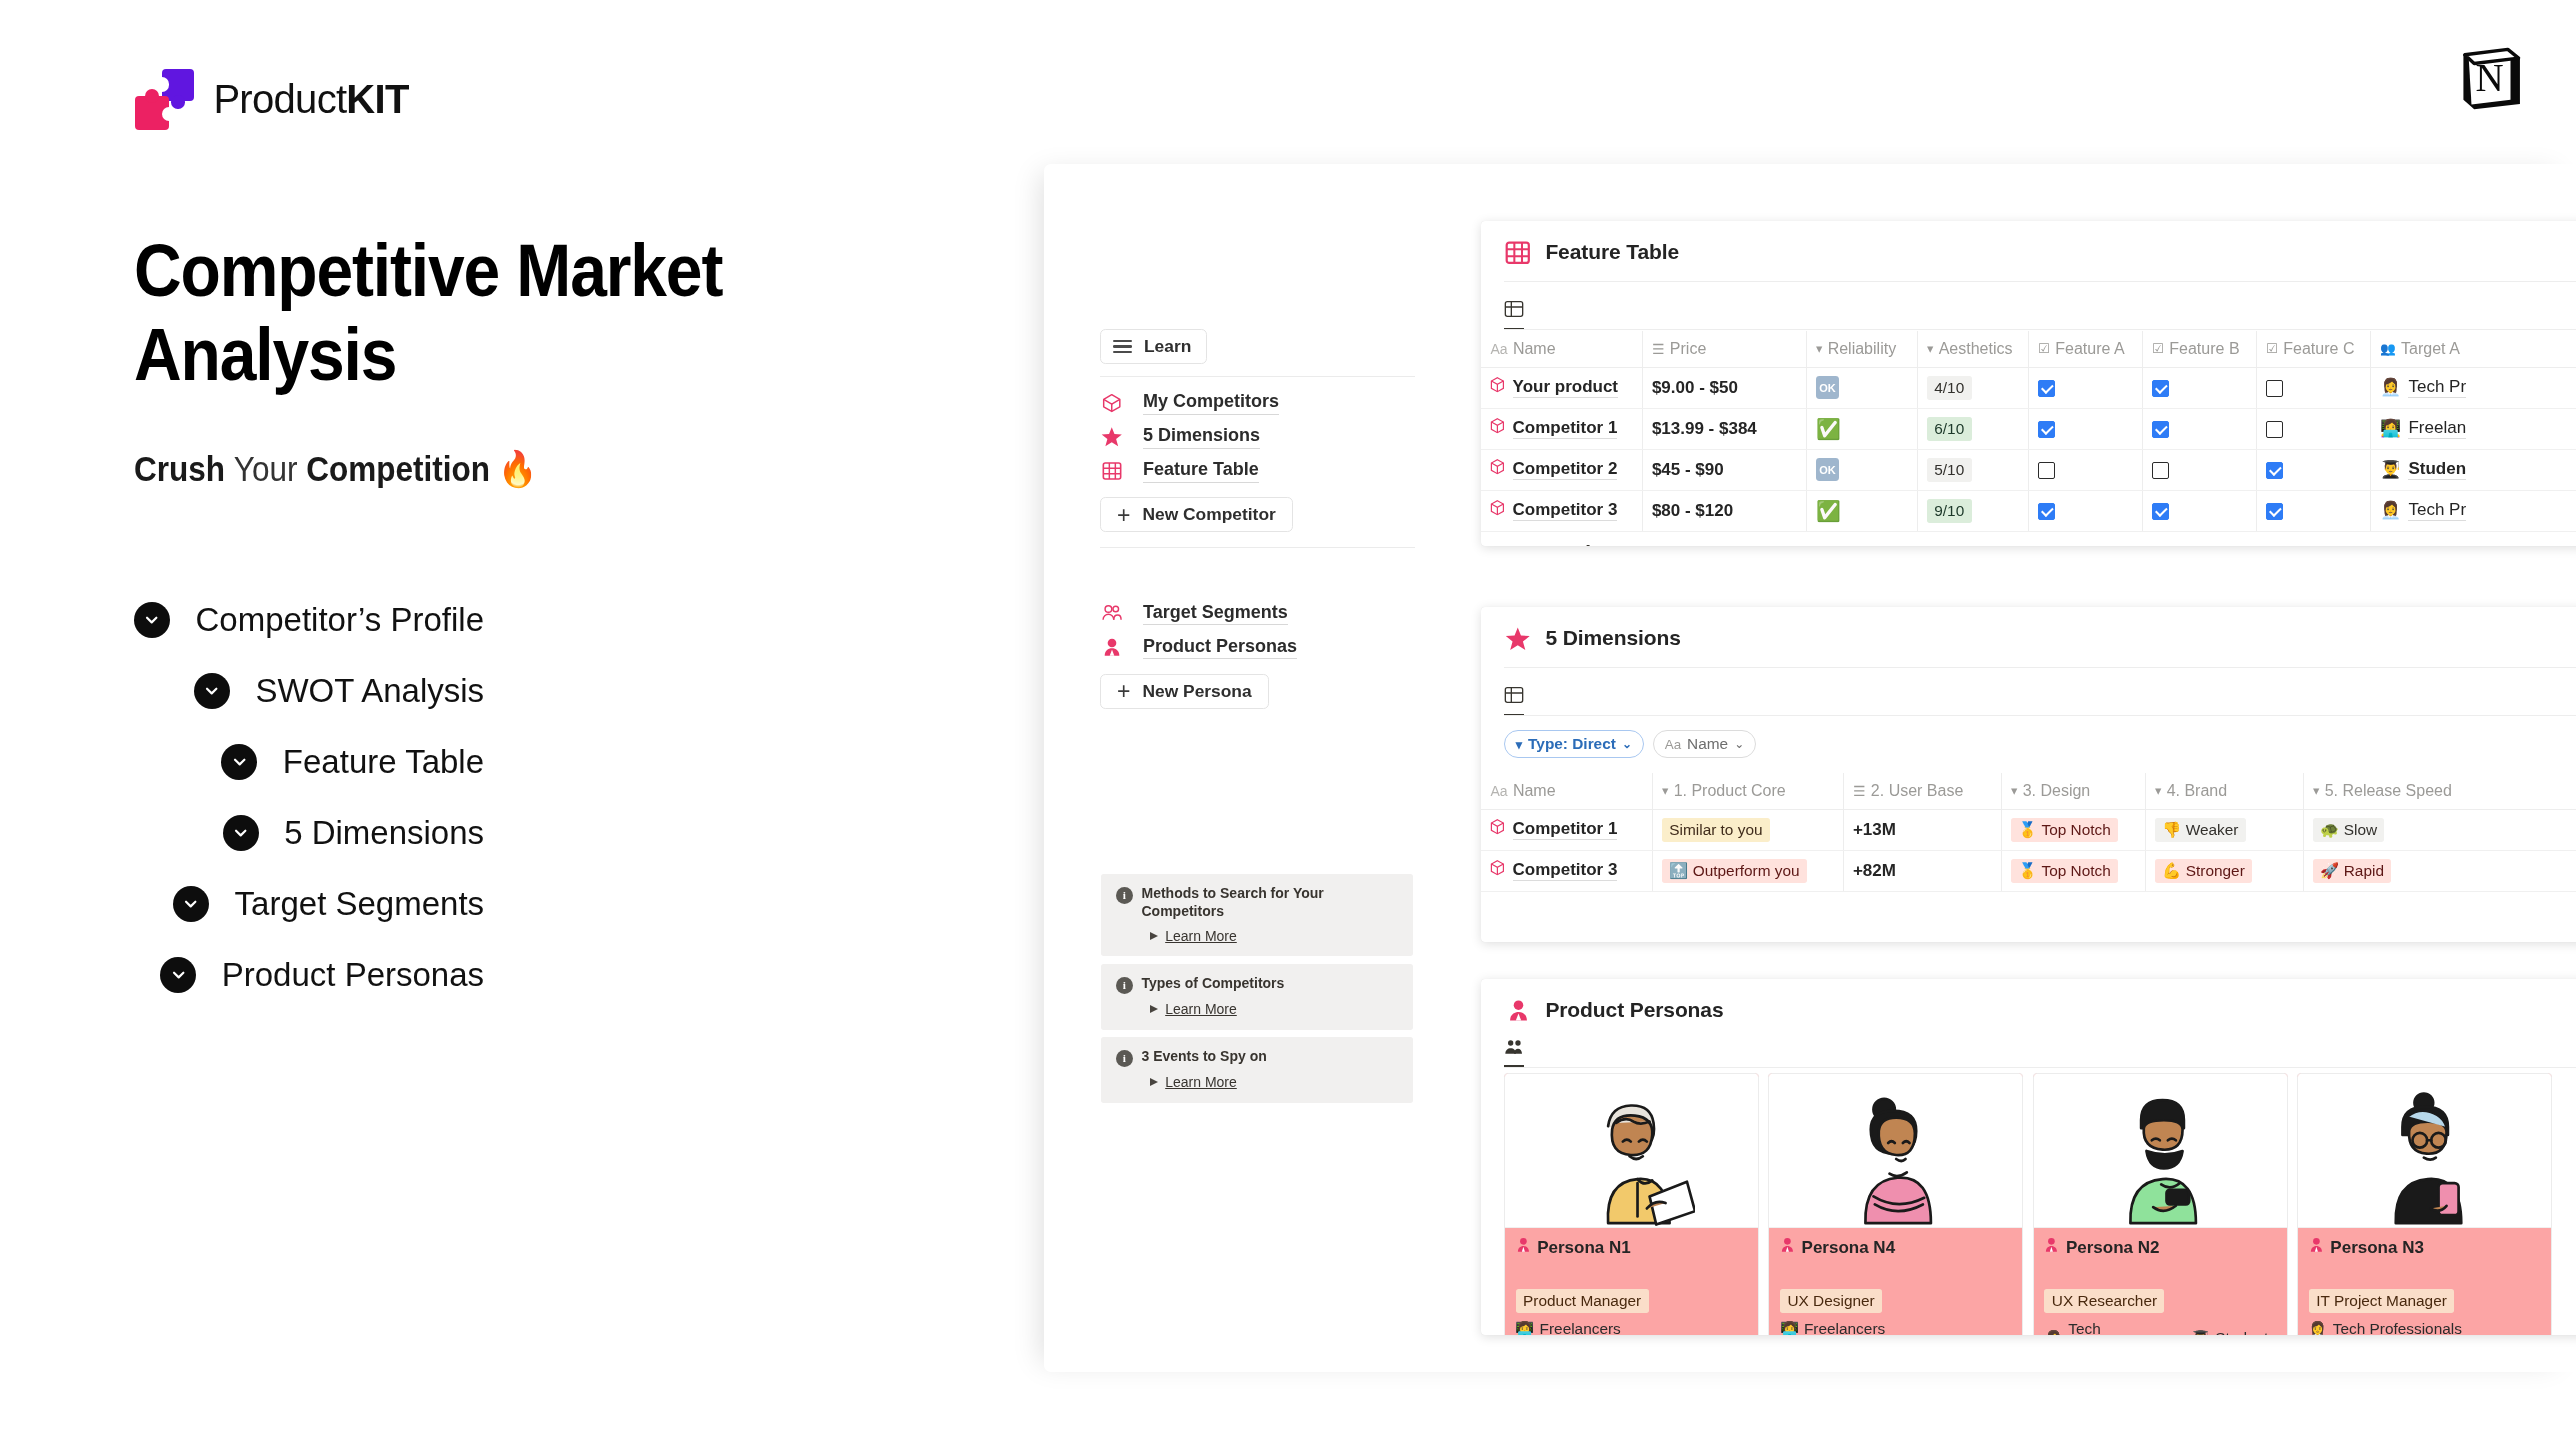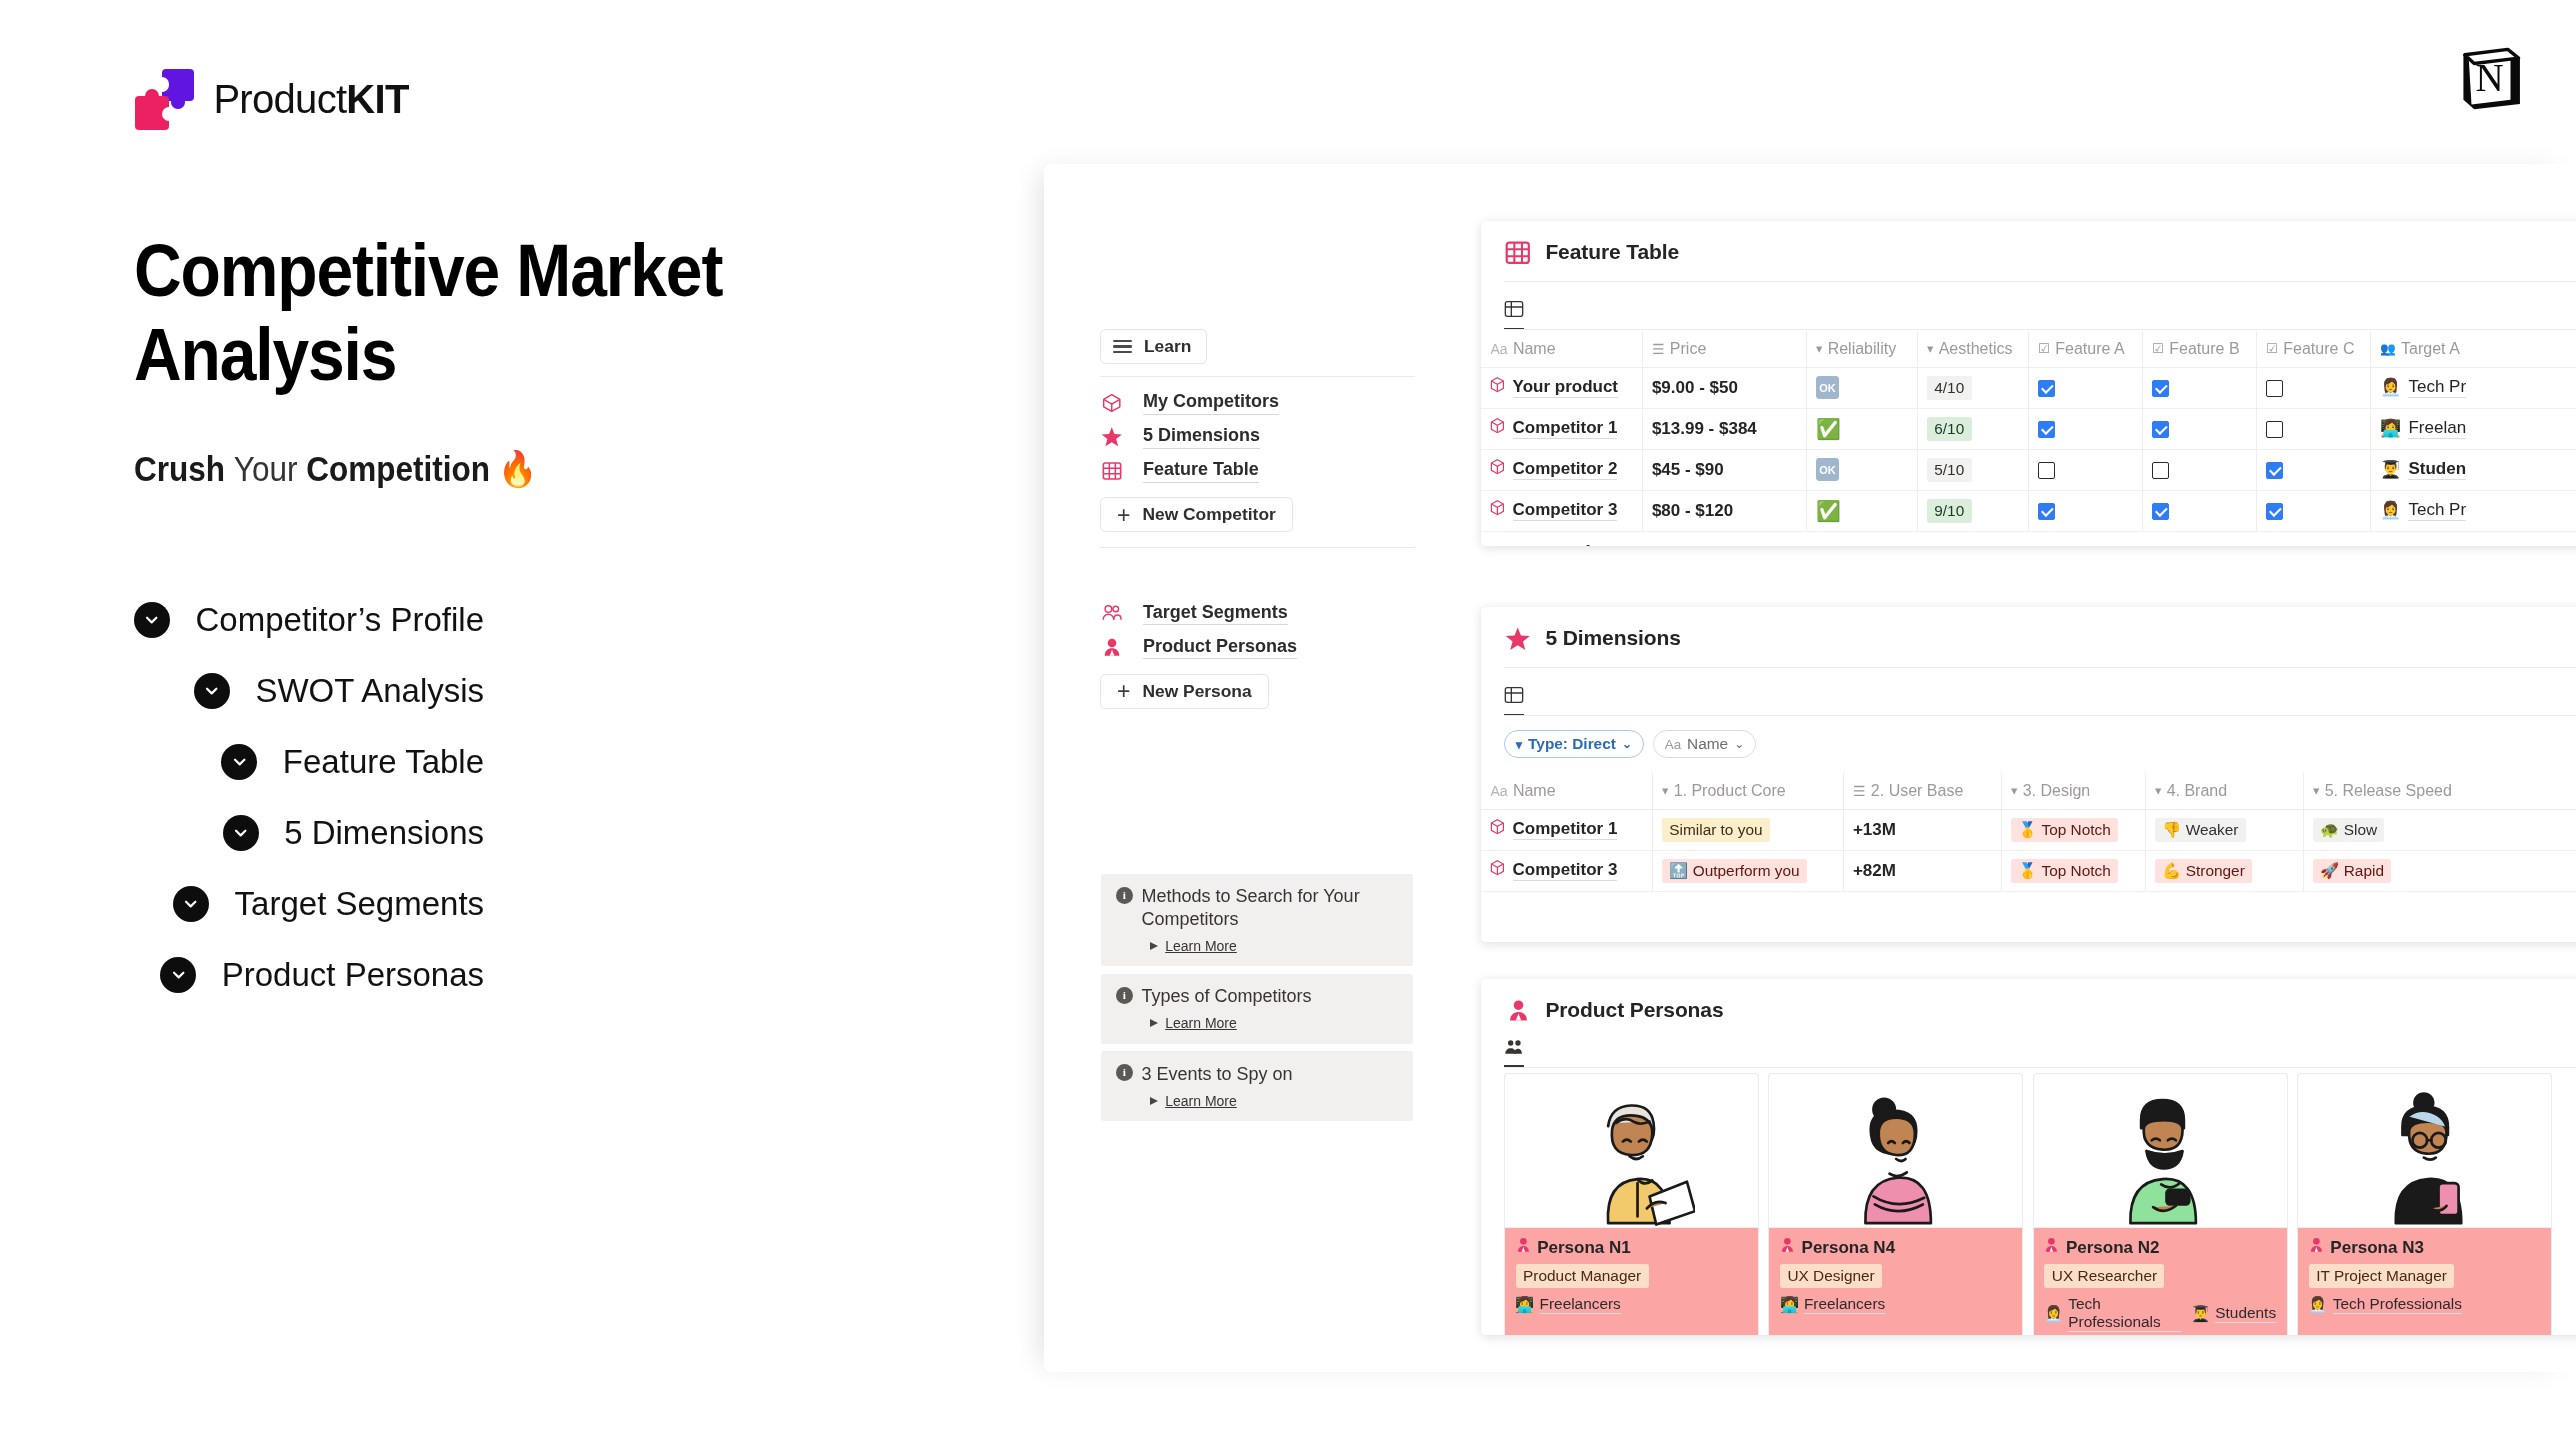--- a/index.html
+++ b/index.html
@@ -101,21 +101,21 @@
 
   
   .callouts { position:absolute; left:1101px; top:874px; width:312px; }
   .callout { background:#f1f0ef; border-radius:2.7px; padding:11.4px 14.8px 12.7px 14.8px; margin-bottom:7.4px; }
   .callout-head { display:flex; align-items:flex-start; gap:8.7px; }
   .iico {
     width:17px;height:17px;border-radius:50%;background:#5b5954;color:#fff;
     font-size:11.4px;font-weight:700;display:flex;align-items:center;justify-content:center;
     flex:0 0 auto; margin-top:1.3px; font-family:"Liberation Serif",serif;
   }
-  .callout-title { font-size:18px; font-weight:400; color:#38342f; line-height:1.25; }
+  .callout-title { font-size:14px; font-weight:700; color:#38342f; line-height:1.25; }
   .callout-sub { display:flex; align-items:center; gap:7.4px; margin:7.4px 0 0 34px; }
   .tri { width:0;height:0;border-left:8px solid #48443f;border-top:4.7px solid transparent;border-bottom:4.7px solid transparent;}
   .callout-link { font-size:14px; color:#38342f; text-decoration:underline; }
 
   
   .panel {
     position:absolute; background:#fff; border-radius:4px;
     box-shadow: 0 2px 10.7px rgba(0,0,0,.13), 0 0 0.7px rgba(0,0,0,.12);
     overflow:hidden;
   }
@@ -149,21 +149,21 @@
   .thwrap { display:inline-flex; align-items:center; gap:5.4px; }
   .namecell { display:inline-flex; align-items:center; gap:7.4px; }
   .namecell .lbl { border-bottom:1px solid #dcdcdc; padding-bottom:0; font-weight:600; }
   .pricecell { font-weight:700; }
 
   .badge { display:inline-block; padding:2px 7.4px; border-radius:2.7px; font-size:15.4px; line-height:1.3; }
   .badge.gray { background:#f1f1ef; color:#32302c; }
   .badge.green{ background:#dbeddb; color:#1c3829; }
   .badge.yellow{ background:#fbeeca; color:#402c1b; }
   .badge.red  { background:#ffe2dd; color:#5d1715; }
-  .badge.orange{ background:#fadec9; color:#49290f; }
+  .badge.orange{ background:#fadec9; color:#49290f;margin-top:25px; }
 
   .cbx { width:17px;height:17px;border:1.3px solid #2b2b2b;border-radius:2px;display:inline-block;vertical-align:middle;}
   .cbx.on { background:#2e7cf6; border-color:#2e7cf6; position:relative; }
   .cbx.on:after{
     content:""; position:absolute; left:4.7px; top:1.3px; width:4.7px; height:8.7px;
     border:solid #fff; border-width:0 2px 2px 0; transform:rotate(45deg);
   }
 
   .reli { width:23px;height:23px;border-radius:3.4px;display:inline-flex;align-items:center;justify-content:center;font-size:11px;font-weight:700;color:#fff;}
   .reli.ok { background:#9fb6cd; }

